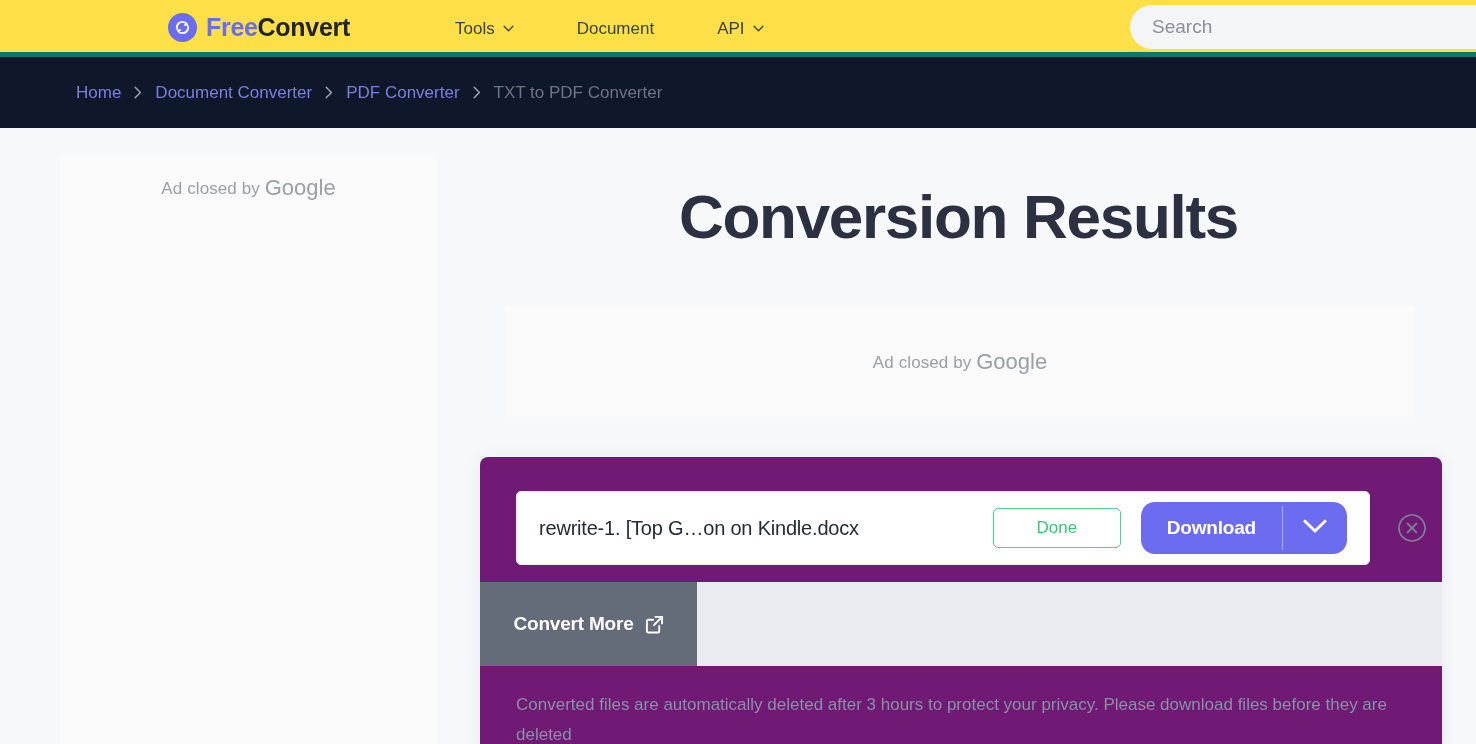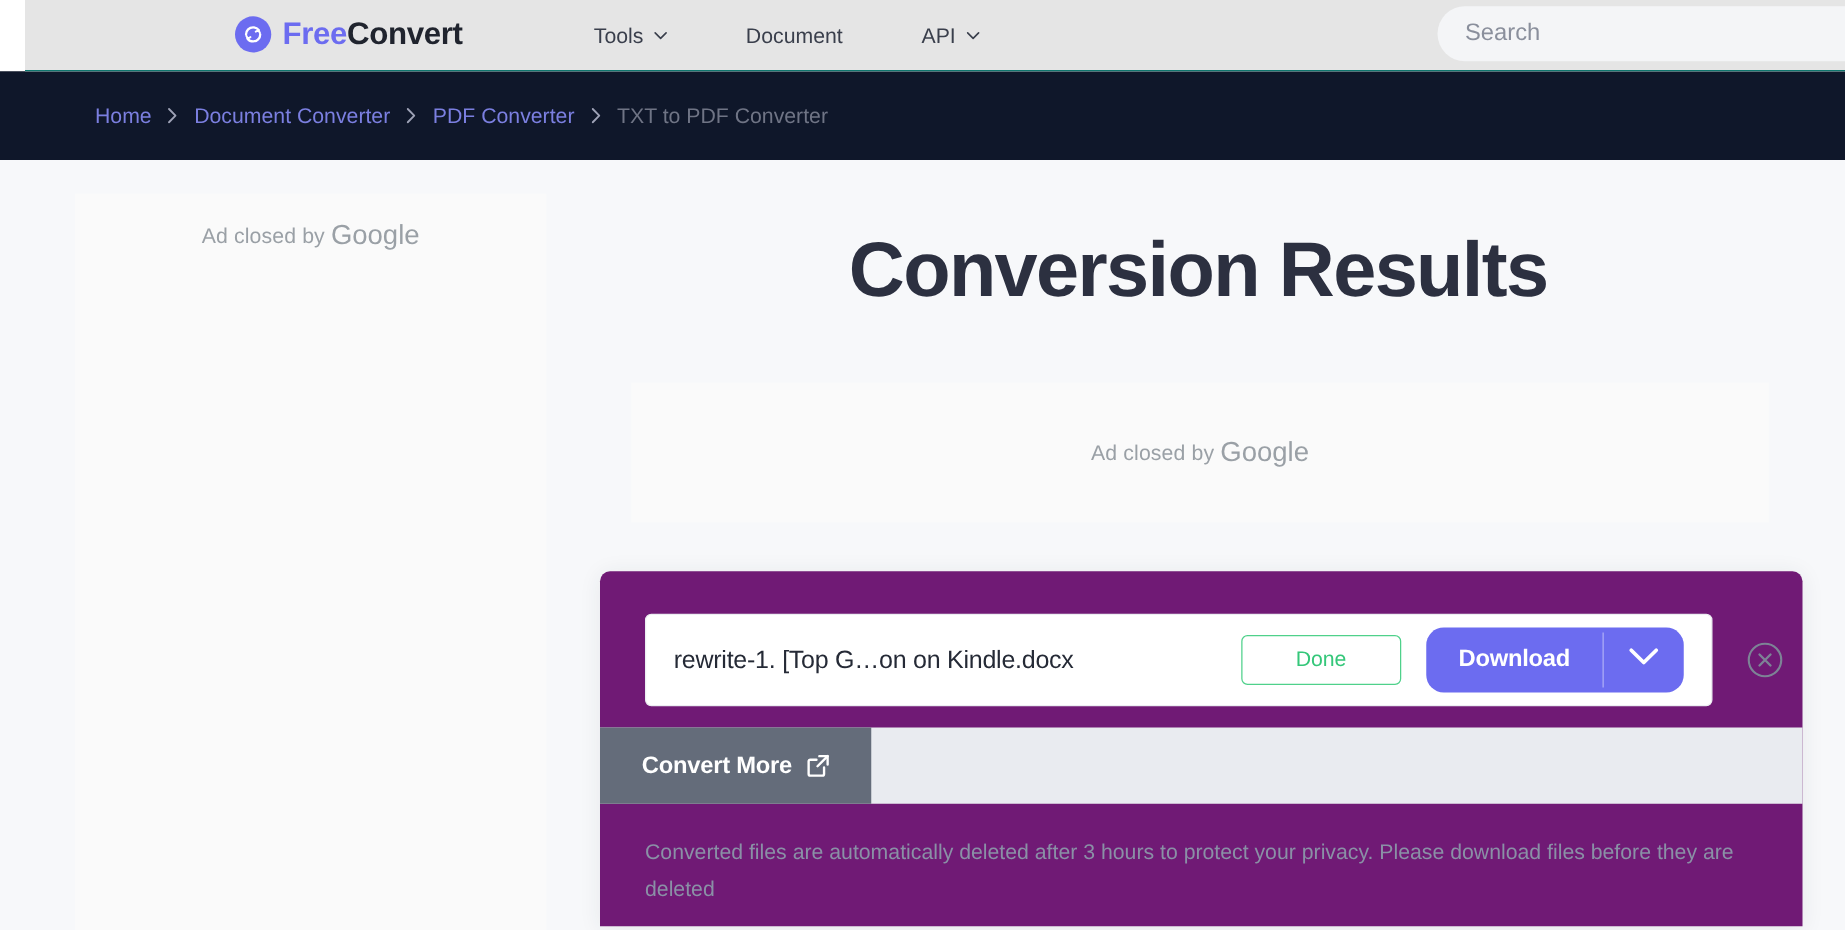--- a/index.html
+++ b/index.html
@@ -12,25 +12,24 @@
     font-family: "Liberation Sans", sans-serif;
     background: #ffffff;
     color: #2d3142;
     -webkit-font-smoothing: antialiased;
   }
 
   
   .header {
     position: relative;
     height: 57px;
-    background: #e5e5e5;
-    border-bottom: 1px solid #0f766e;
-    display: flex;
-    align-items: center;
-    margin-left: 20px;
+    background: #fde047;
+    border-bottom: 5px solid #0f766e;
+    display: flex;
+    align-items: center;
   }
   .brand {
     position: absolute;
     left: 168px;
     top: 13px;
     display: flex;
     align-items: center;
     gap: 9px;
     cursor: pointer;
   }
@@ -272,21 +271,21 @@
     position: absolute;
     right: -58px;
     top: 50%;
     transform: translateY(-50%);
     width: 30px; height: 30px;
     cursor: pointer;
   }
 
   .convert-row {
     margin: 17px -36px 0 -36px;
-    height: 61px;
+    height: 84px;
     background: #e9ebf0;
     display: flex;
     align-items: stretch;
   }
   .convert-more {
     background: #646c7a;
     width: 217px;
     display: flex;
     align-items: center;
     justify-content: center;

